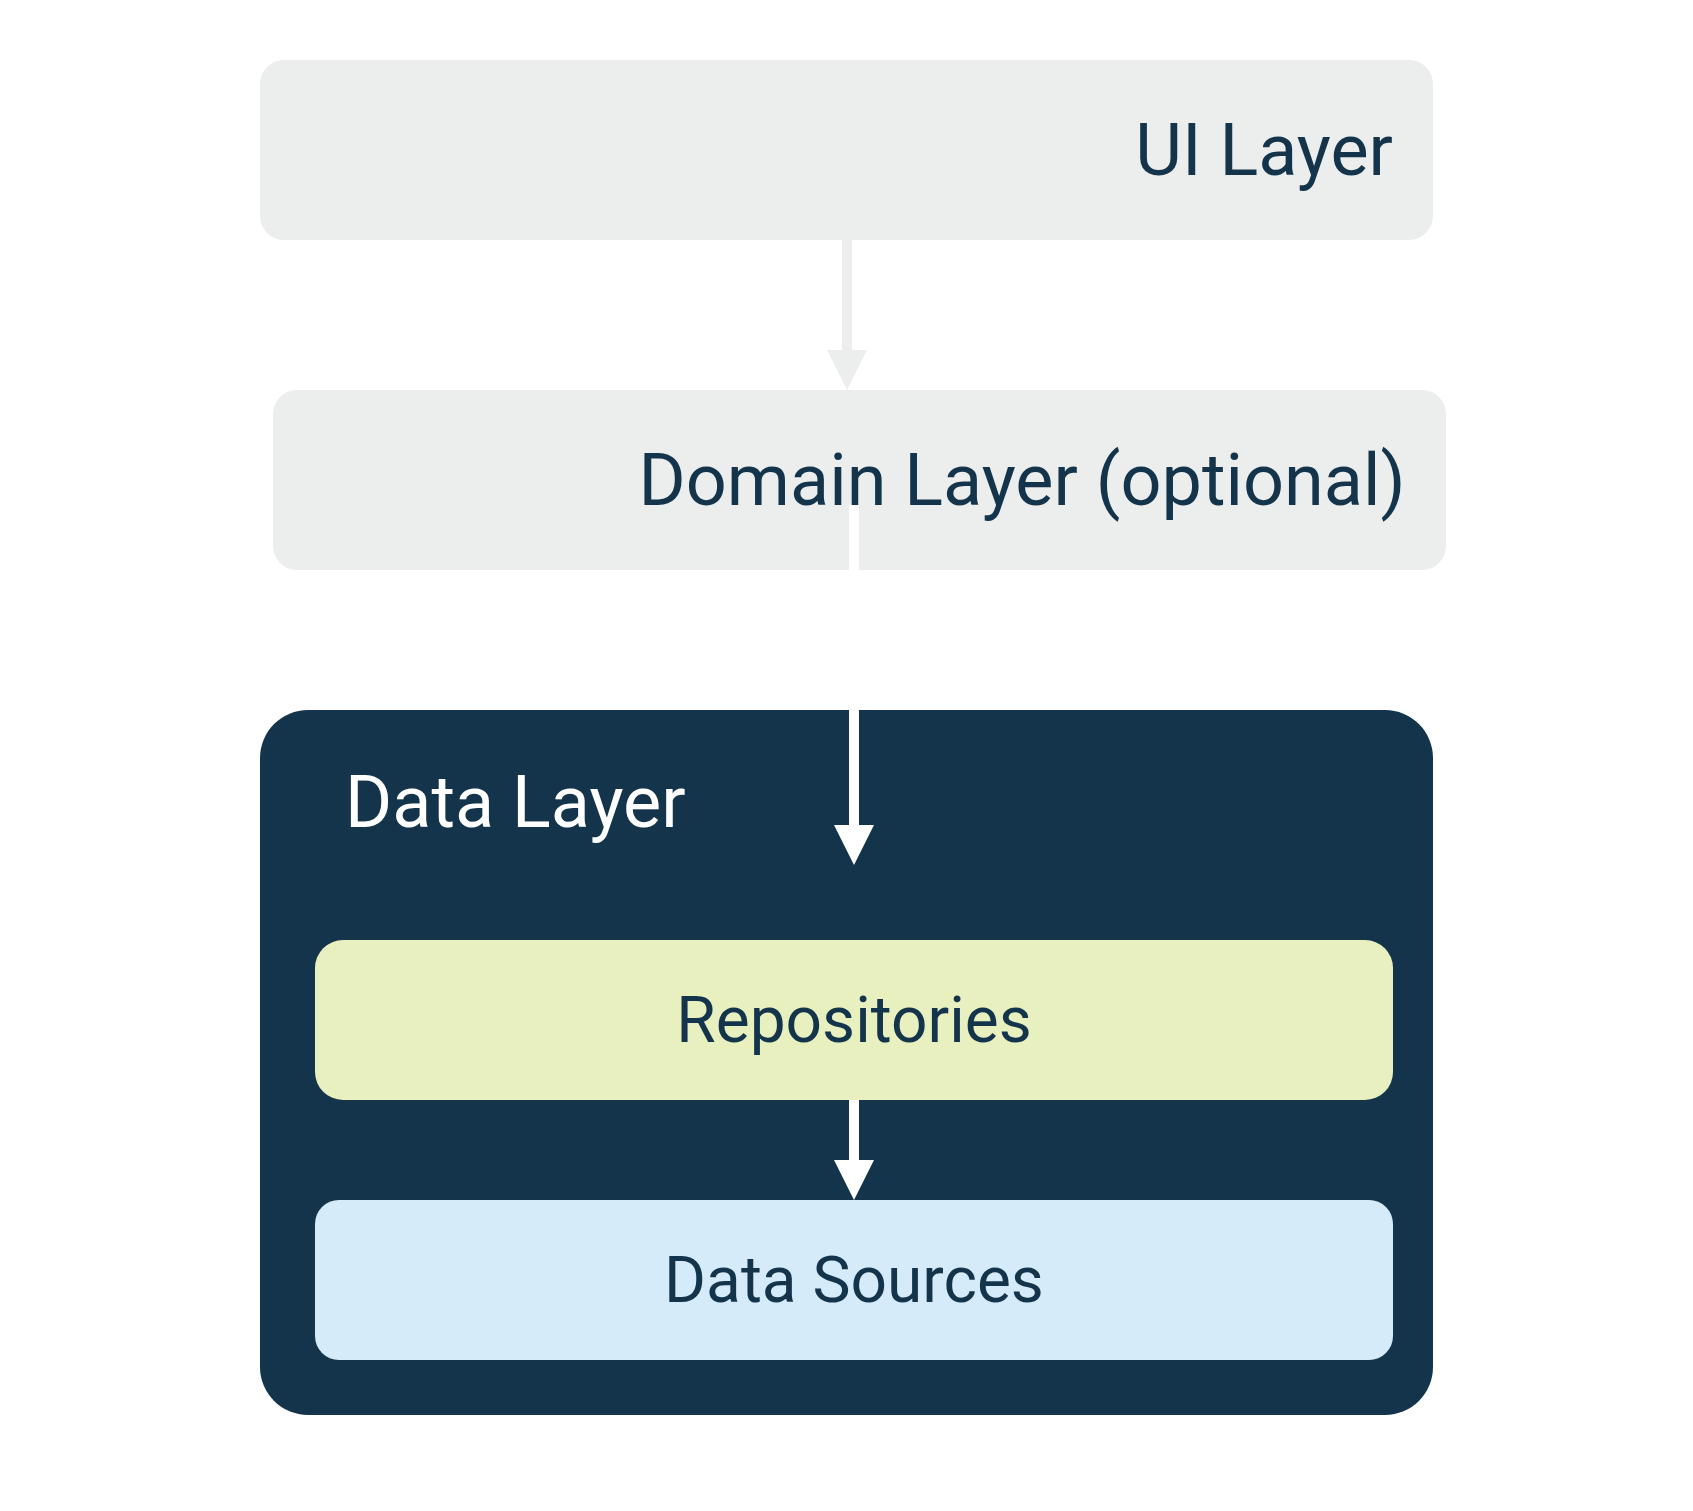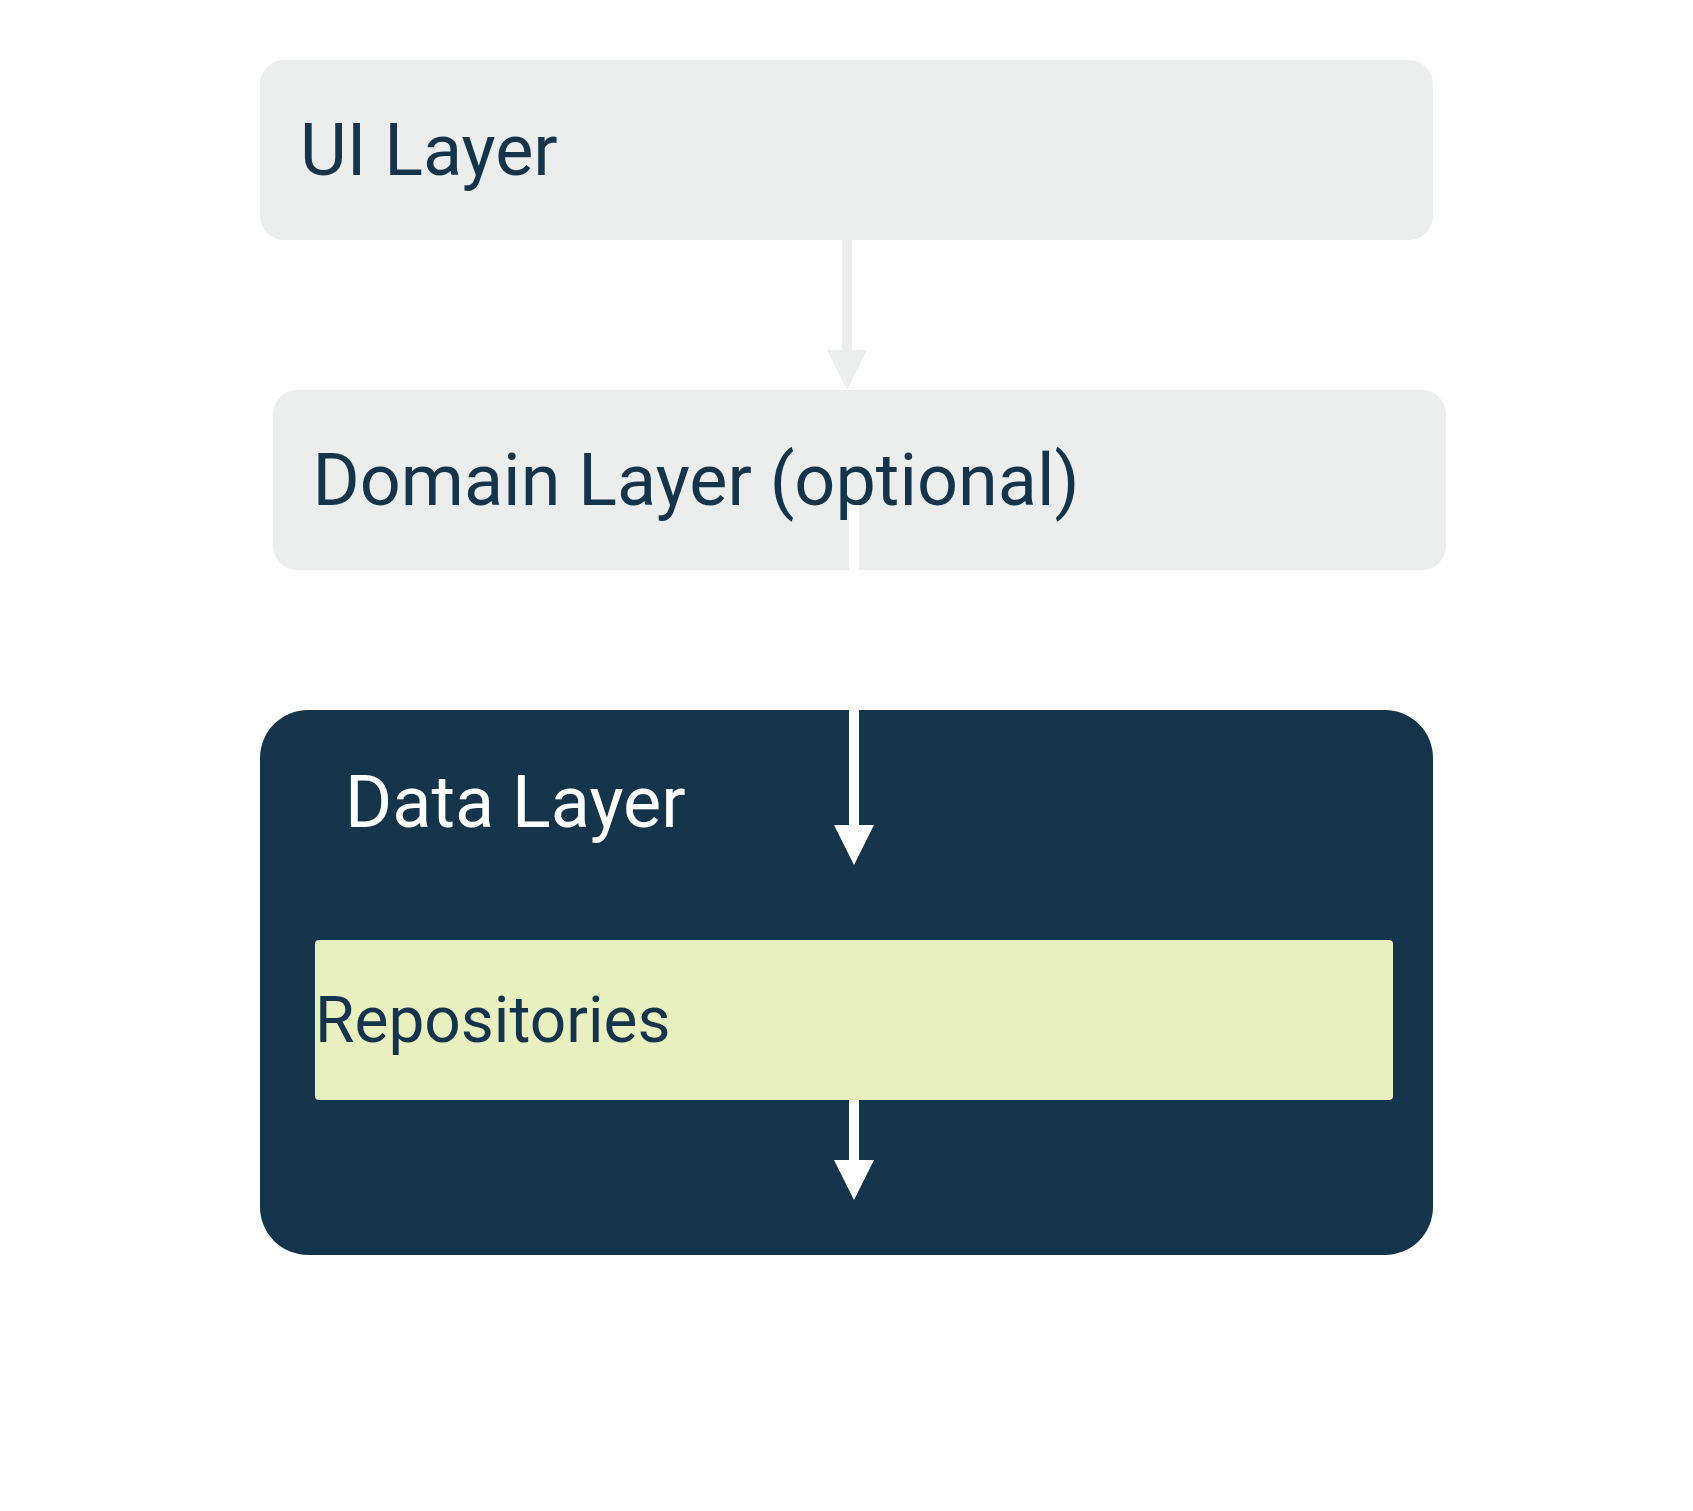--- a/index.html
+++ b/index.html
@@ -15,21 +15,21 @@
       padding: 60px 260px;
       display: flex;
       flex-direction: column;
       align-items: center;
     }
     .layer-box {
       width: 100%;
       border-radius: 24px;
       display: flex;
       align-items: center;
-      justify-content: flex-start;
+      justify-content: flex-end;
       font-size: 72px;
       font-weight: 400;
       padding: 40px;
     }
     .ui-layer {
       background: #eceded;
       color: #13344a;
       height: 180px;
     }
     .domain-layer {
@@ -58,25 +58,26 @@
       color: #ffffff;
       font-size: 72px;
       font-weight: 400;
       margin-bottom: 20px;
       padding-left: 30px;
       padding-top: 10px;
     }
     .repositories-box {
       background: #e8f0c0;
       color: #13344a;
-      border-radius: 4px;
+      border-radius: 28px;
       width: 100%;
       height: 160px;
       display: flex;
       align-items: center;
+      justify-content: center;
       font-size: 64px;
       font-weight: 400;
       margin-top: 75px;
     }
     .data-sources-box {
       background: #d5ebf9;
       color: #13344a;
       border-radius: 24px;
       width: 100%;
       height: 160px;
@@ -148,13 +149,16 @@
     <span>Repositories</span>
   </div>
 
   <div class="arrow-inner">
     <svg width="60" height="100" viewBox="0 0 60 100">
       <line x1="30" y1="0" x2="30" y2="65" stroke="#ffffff" stroke-width="10"></line>
       <polygon points="30,100 10,60 50,60" fill="#ffffff"></polygon>
     </svg>
   </div>
 
+  <div class="data-sources-box">
+    <span>Data Sources</span>
+  </div>
 </div>
 
 </body></html>

